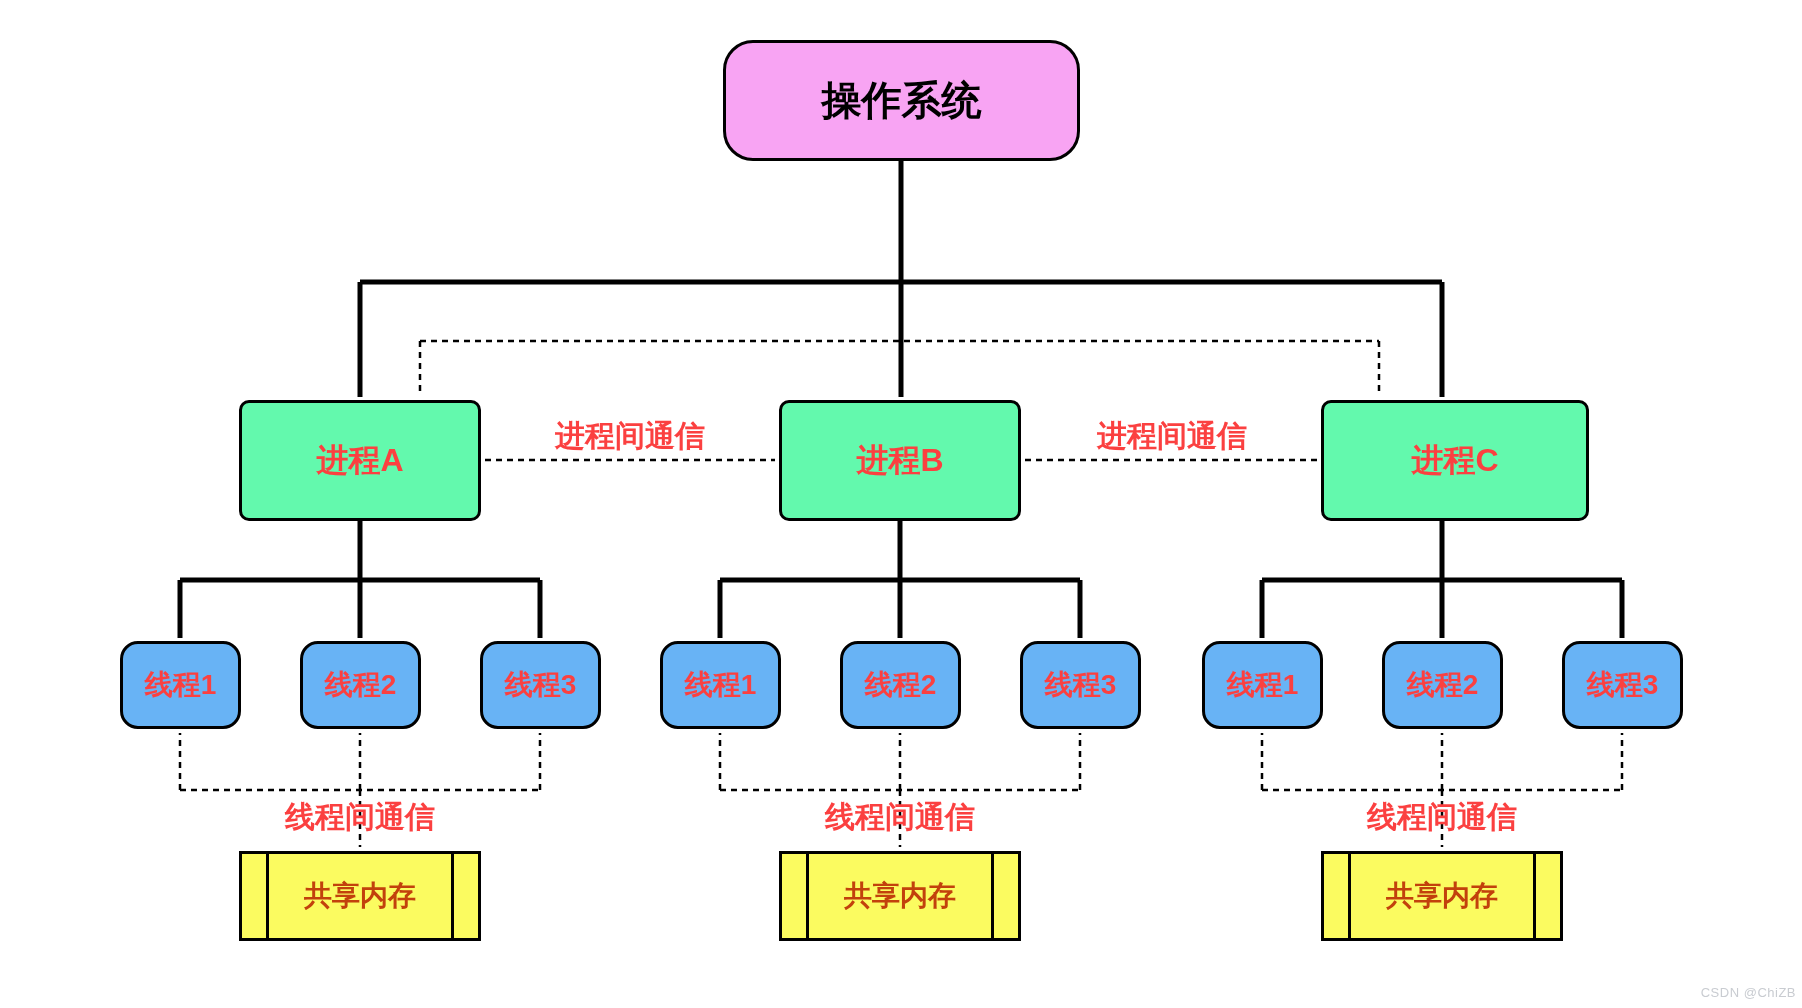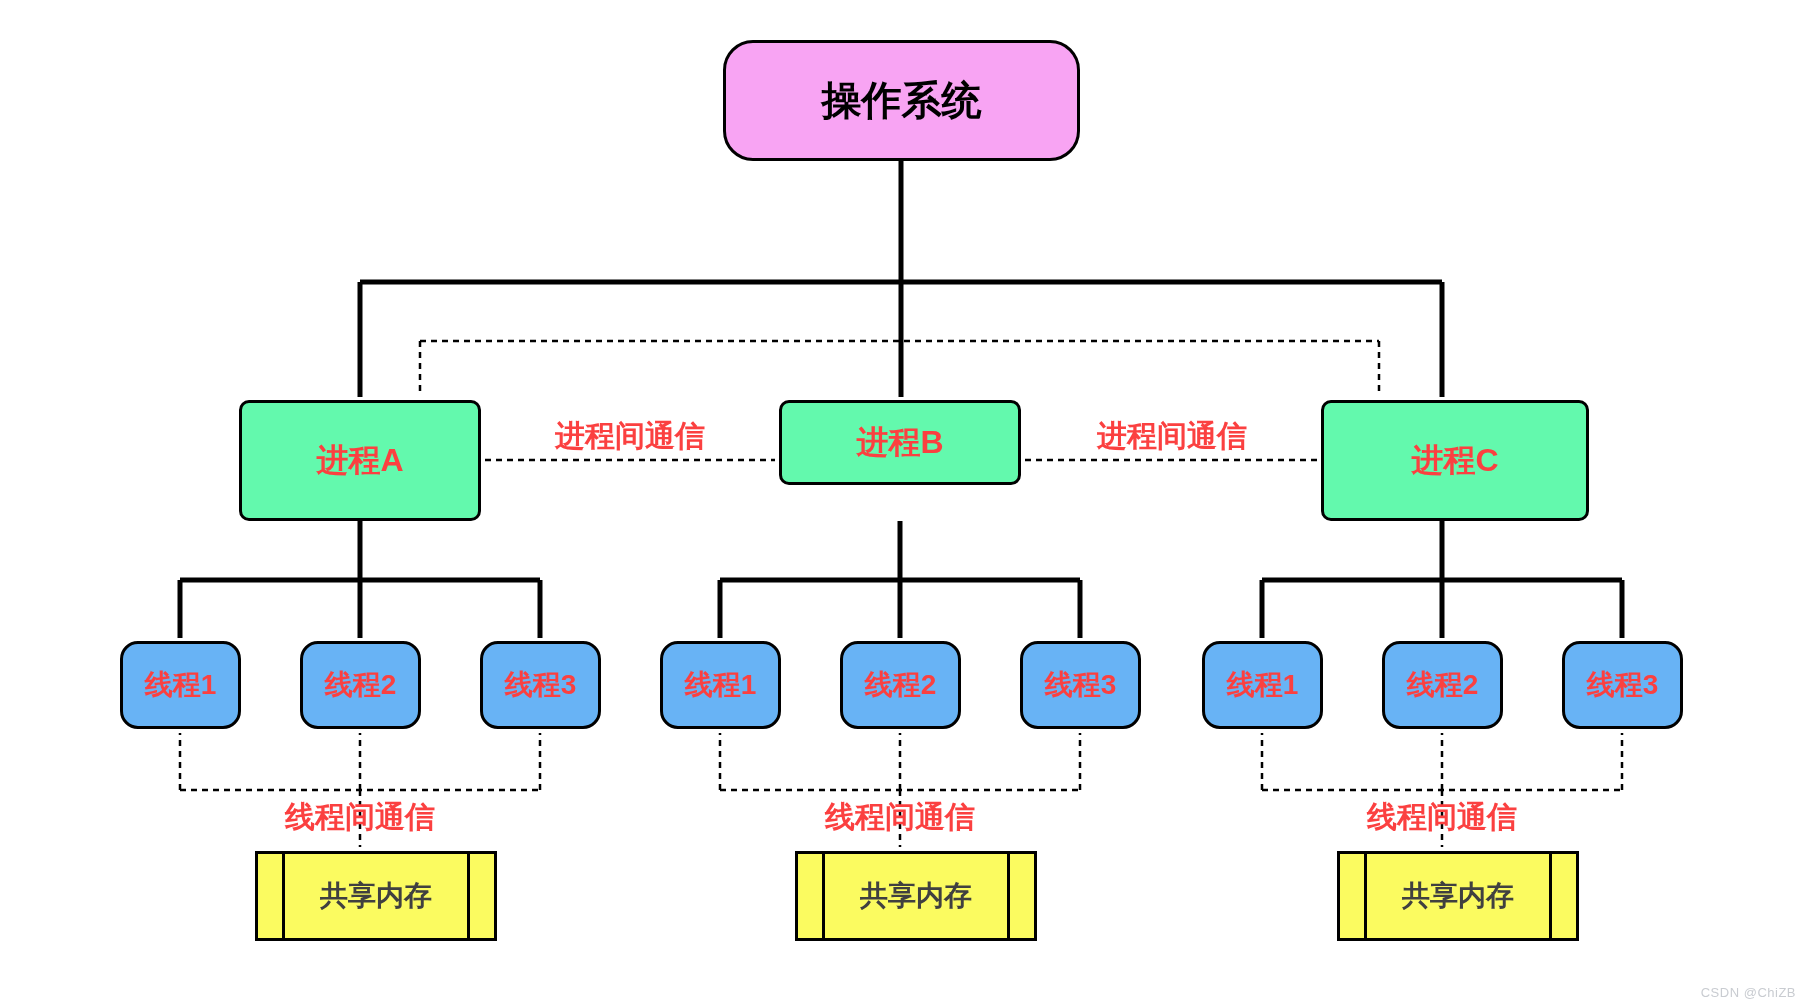--- a/index.html
+++ b/index.html
@@ -4,21 +4,21 @@
 <style>
   html,body{margin:0;padding:0;background:#ffffff;}
   body{font-family:"Liberation Sans","DejaVu Sans",sans-serif;}
   .stage{position:relative;width:1802px;height:1008px;background:#fff;overflow:hidden;}
   .wires{position:absolute;left:0;top:0;}
   .node{position:absolute;display:flex;align-items:center;justify-content:center;
         box-sizing:border-box;border:3px solid #000;text-align:center;}
   .os-box{background:#f8a4f3;border-radius:30px;font-size:40px;font-weight:bold;color:#000;}
   .proc-box{background:#63f9ad;border-radius:10px;font-size:32px;font-weight:bold;color:#fb4040;}
   .thread-box{background:#68b3f5;border-radius:18px;font-size:28px;font-weight:bold;color:#fb4040;}
-  .shm-box{background:#fbfb60;font-size:28px;font-weight:bold;color:#404040;margin-left:16px;}
+  .shm-box{background:#fbfb60;font-size:28px;font-weight:bold;color:#c2410c;}
   .shm-line{position:absolute;top:0;bottom:0;width:3px;background:#000;}
   .shm-line.l{left:24px;} .shm-line.r{right:24px;}
   .comm-label{position:absolute;width:300px;text-align:center;font-size:30px;
               font-weight:700;color:#fb4040;white-space:nowrap;}
   .watermark{position:absolute;right:6px;bottom:8px;font-size:13px;color:#c9ccd1;
              letter-spacing:0.5px;text-align:right;}
   svg path{fill:none;}
   .s{stroke:#000;stroke-width:5;}
   .d{stroke:#000;stroke-width:2.5;stroke-dasharray:6 5;}
 </style>
@@ -105,21 +105,21 @@
     </g>
   </svg>
 
   <div class="node os-box" style="left:723px;top:40px;width:357px;height:121px;">
     <span>操作系统</span>
   </div>
 
   <div class="node proc-box" style="left:239px;top:400px;width:242px;height:121px;">
     <span>进程A</span>
   </div>
-  <div class="node proc-box" style="left:779px;top:400px;width:242px;height:85px;">
+  <div class="node proc-box" style="left:779px;top:400px;width:242px;height:121px;">
     <span>进程B</span>
   </div>
   <div class="node proc-box" style="left:1321px;top:400px;width:268px;height:121px;">
     <span>进程C</span>
   </div>
 
   <div class="comm-label" style="left:480px;top:416px;">进程间通信</div>
   <div class="comm-label" style="left:1022px;top:416px;">进程间通信</div>
 
   <div class="node thread-box" style="left:120px;top:641px;width:121px;height:88px;">

